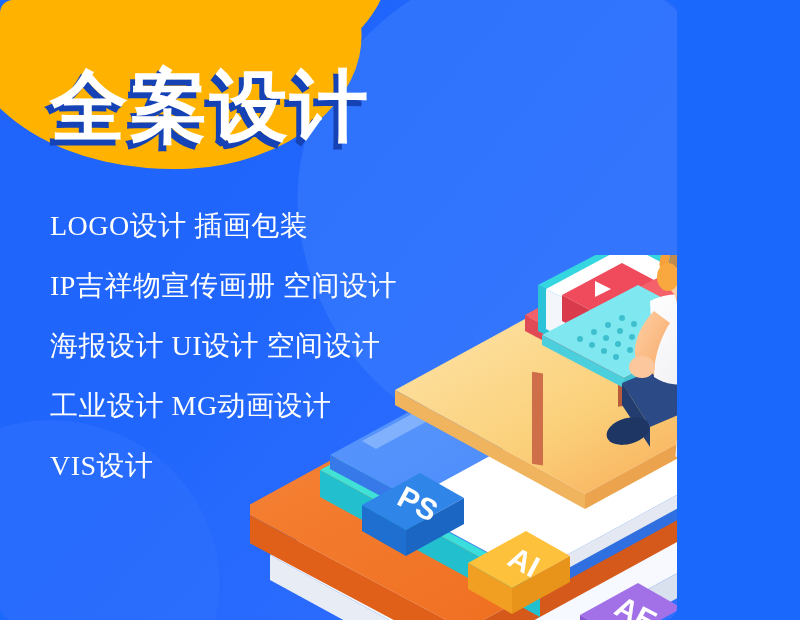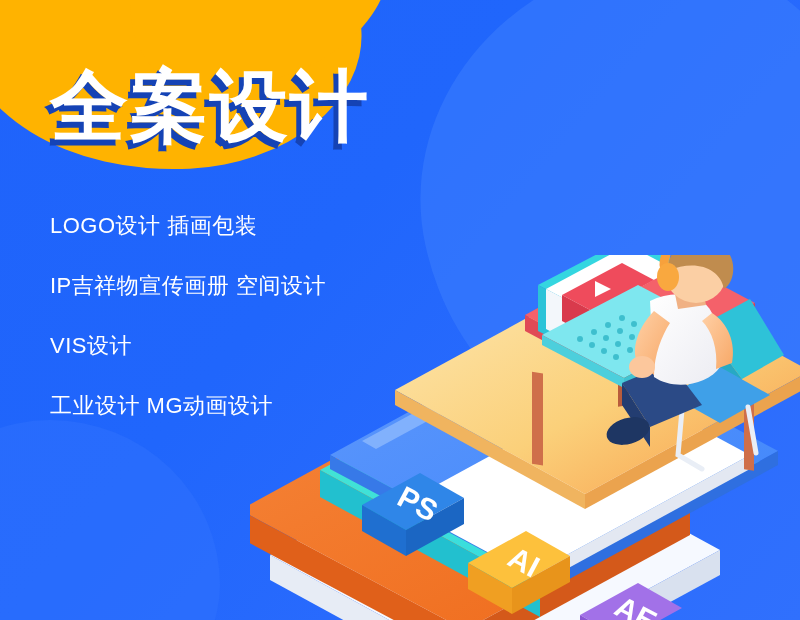--- a/index.html
+++ b/index.html
@@ -2,22 +2,23 @@
 <html><head>
 <meta charset="utf-8">
 <style>
   html,body{margin:0;padding:0;}
   body{
     width:800px;height:620px;overflow:hidden;
     font-family:"Liberation Sans","DejaVu Sans",sans-serif;
     background:#1b68fc;
   }
   #poster{
-    position:relative;width:800px;height:620px;overflow:hidden;
+    position:relative;width:677px;height:620px;overflow:hidden;
     background:linear-gradient(130deg,#1f63fb 0%,#2066fc 40%,#2a6bfd 70%,#3070fd 100%);
+    border-radius:13px;
   }
   
   .bg-blob{
     position:absolute;right:-90px;top:-40px;width:470px;height:470px;
     background:#3d7dfd;opacity:.55;
     border-radius:55% 45% 60% 40% / 50% 55% 45% 50%;
     transform:rotate(-12deg);
   }
   .bg-blob2{
     position:absolute;left:-120px;top:420px;width:340px;height:300px;
@@ -41,44 +42,45 @@
     font-size:78px;line-height:92px;font-weight:bold;color:#ffffff;
     letter-spacing:2px;
     text-shadow:-5px 6px 0 #1543b5;
     white-space:nowrap;
   }
   
   .services{
     position:absolute;left:50px;top:196px;
   }
   .service-line{
-    font-size:22px;line-height:60px;color:#ffffff;
-    white-space:nowrap;font-weight:400;letter-spacing:.5px;
+    font-size:28px;line-height:60px;color:#ffffff;
+    white-space:nowrap;font-weight:400;letter-spacing:.5px;font-family:Liberation Serif, serif;
   }
   
   .illus{position:absolute;left:250px;top:255px;width:560px;height:375px;}
   .illus svg{display:block;}
 </style>
 </head>
 <body>
 
 <div id="poster">
 
   <div class="bg-blob"></div>
   <div class="bg-blob2"></div>
   <div class="orange-wave"></div>
   <div class="orange-wave2"></div>
 
   <div class="headline">全案设计</div>
 
   <div class="services">
     <div class="service-line">LOGO设计 插画包装</div>
     <div class="service-line">IP吉祥物宣传画册  空间设计</div>
+    <div class="service-line">海报设计  UI设计  空间设计</div>
+    <div class="service-line">工业设计  MG动画设计</div>
     <div class="service-line">VIS设计</div>
-    <div class="service-line">工业设计  MG动画设计</div>
   </div>
 
   <div class="illus">
     <svg width="560" height="375" viewBox="0 0 560 375" xmlns="http://www.w3.org/2000/svg">
       <defs>
         <linearGradient id="gFloor" x1="0" y1="0" x2="1" y2="1">
           <stop offset="0%" stop-color="#fde9b4"></stop>
           <stop offset="55%" stop-color="#fbd07a"></stop>
           <stop offset="100%" stop-color="#f79a48"></stop>
         </linearGradient>

